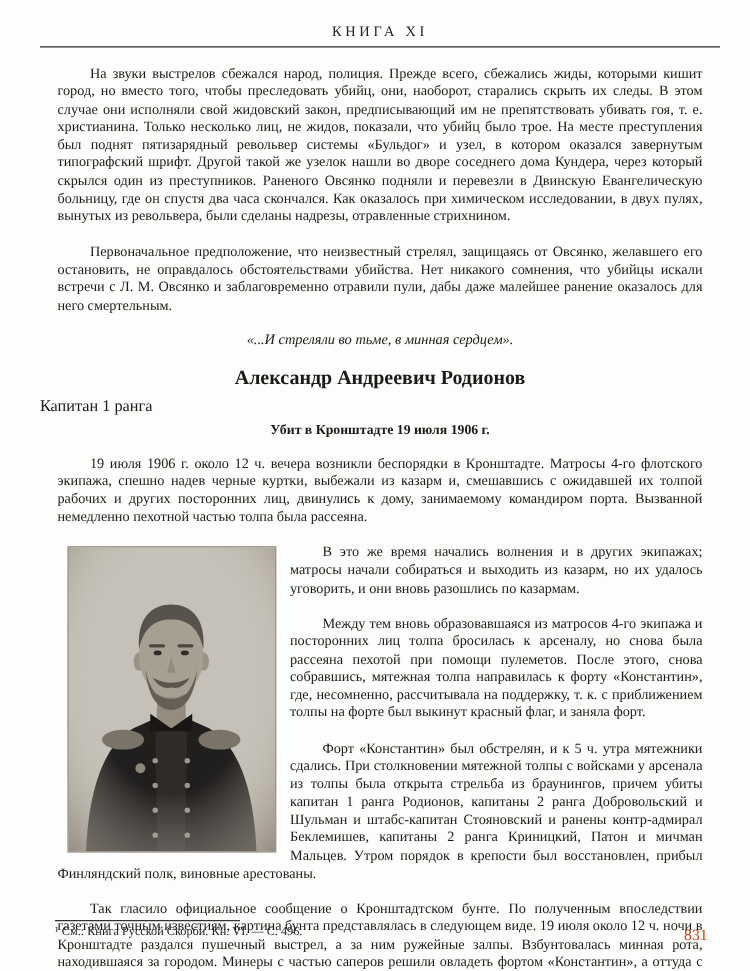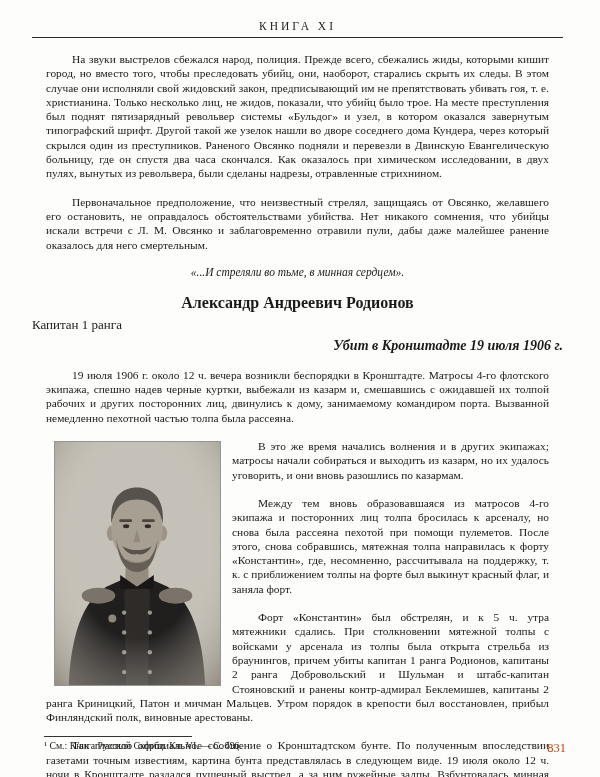--- a/index.html
+++ b/index.html
@@ -3,21 +3,21 @@
 <meta charset="utf-8">
 <style>
   html, body { margin: 0; padding: 0; background: #d8d6d2; }
   .page {
     position: relative;
     width: 600px;
     height: 777px;
     margin: 0 auto;
     background: #fdfdfb;
     box-sizing: border-box;
-    padding: 20px 37px 0 32px;
+    padding: 20px 24px 0 32px;
     overflow: hidden;
     font-family: "Liberation Serif", "DejaVu Serif", serif;
     color: #1b1a18;
   }
   .header-title {
     text-align: center;
     font-size: 11.5px;
     letter-spacing: 3px;
     color: #222;
   }
@@ -44,24 +44,23 @@
     text-align: center;
     font-weight: bold;
     font-size: 16px;
   }
   .article-subtitle {
     text-align: left;
     font-size: 13px;
     margin: 0 0 5px 0;
   }
   .article-dateline {
-    text-align: right;
+    text-align: center;
     font-weight: bold;
-    font-style: italic;
-    font-size: 14px;
+    font-size: 11px;
     margin: 0 0 13px 0;
   }
   figure.photo {
     float: left;
     width: 167px;
     height: 245px;
     margin: 2px 11px 5px 22px;
     padding: 0;
     border: 1px solid #9a958c;
     box-sizing: border-box;

